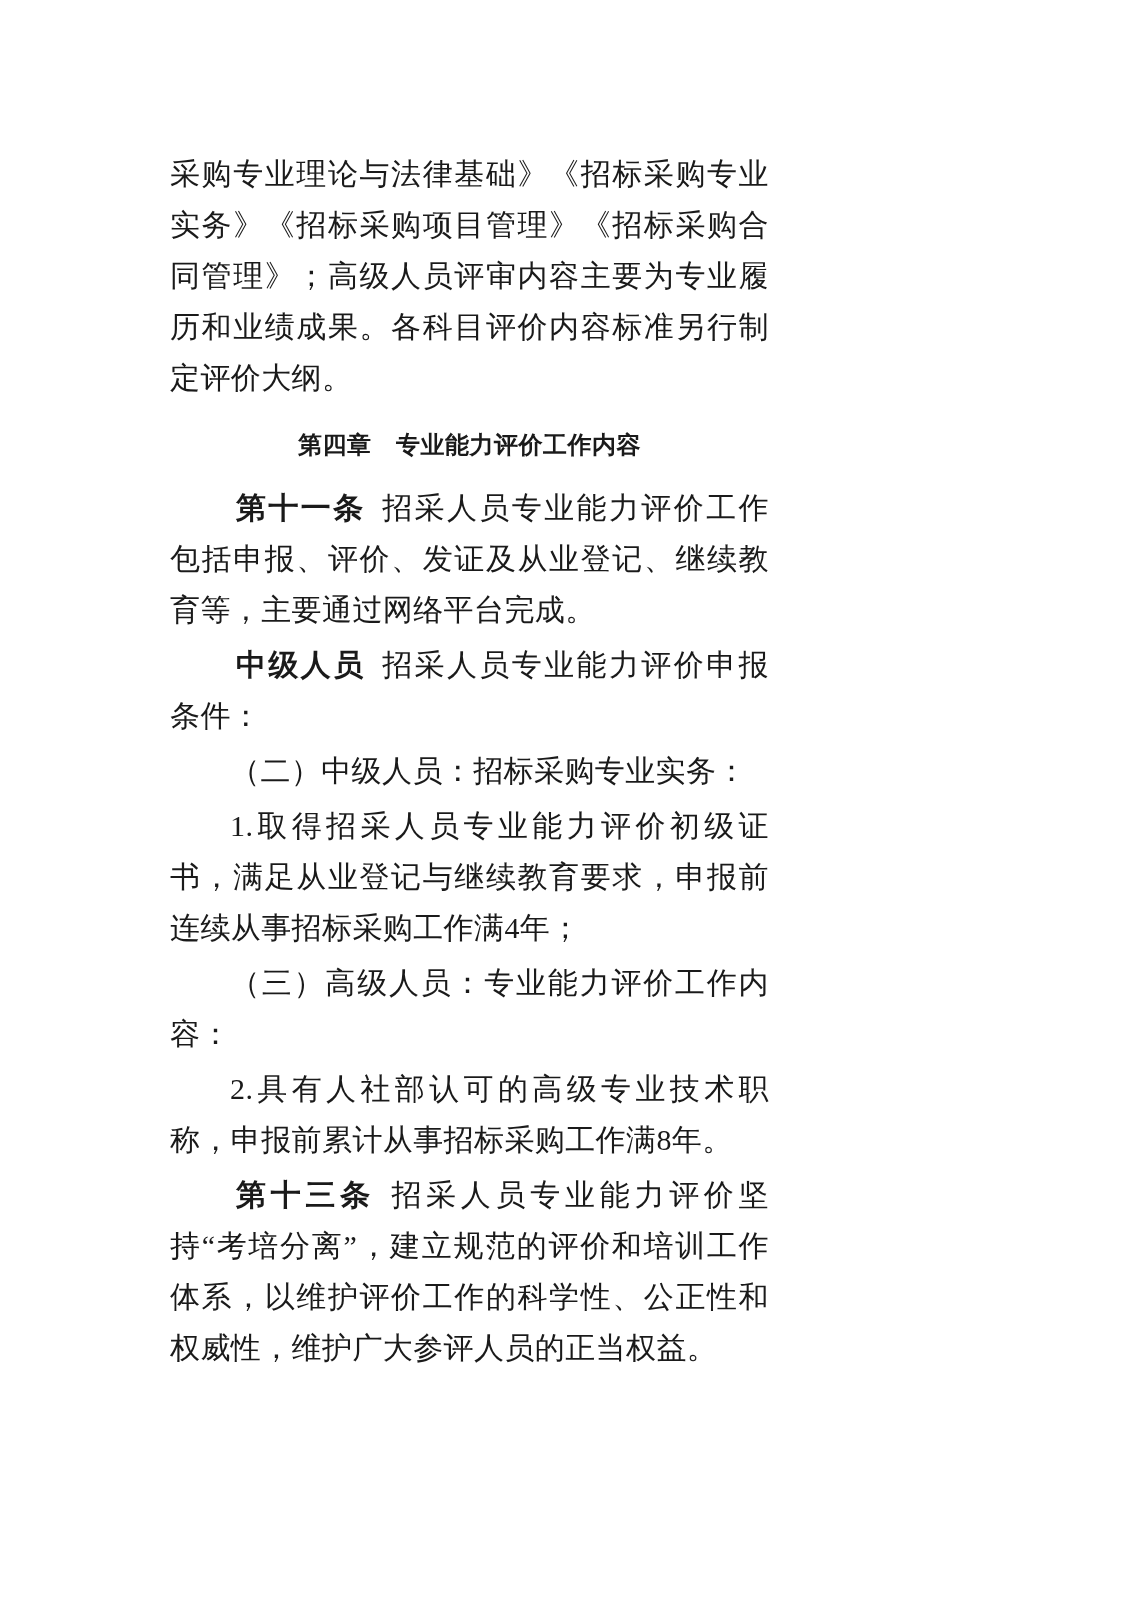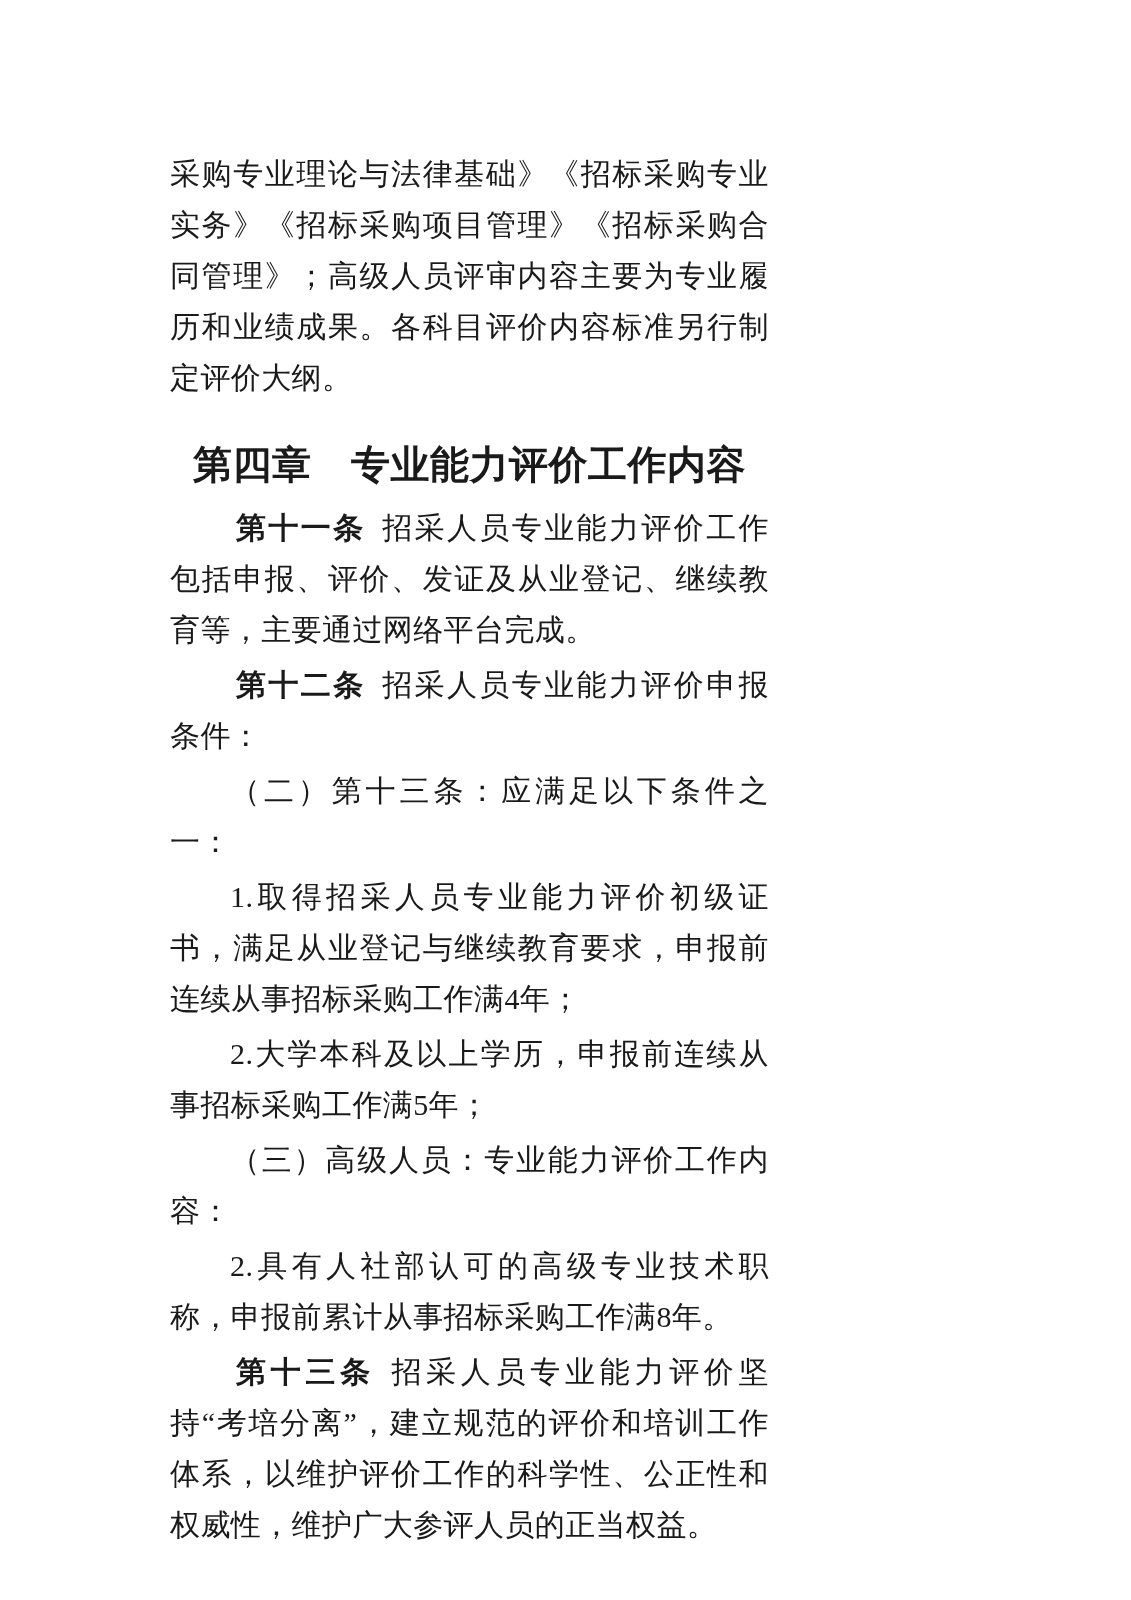--- a/index.html
+++ b/index.html
@@ -28,24 +28,24 @@
     text-align: justify;
     text-indent: 2em;
     letter-spacing: 0.4px;
   }
   .para.no-indent {
     text-indent: 0;
   }
   .chapter-title {
     font-family: "Liberation Sans", "DejaVu Sans", sans-serif;
     font-weight: 700;
-    font-size: 39px;
+    font-size: 24px;
     line-height: 51px;
     text-align: center;
-    margin: 36px 0 12px 0;
+    margin: 16px 0 12px 0;
     letter-spacing: 0.5px;
   }
   .article-lead {
     font-family: "Liberation Sans", "DejaVu Sans", sans-serif;
     font-weight: 700;
     margin-right: 0.55em;
     margin-left: 6px;
   }
 </style>
 </head>
@@ -55,29 +55,28 @@
 
   <p class="para no-indent">采购专业理论与法律基础》《招标采购专业实务》《招标采购项目管理》《招标采购合同管理》；高级人员评审内容主要为专业履历和业绩成果。各科目评价内容标准另行制定评价大纲。</p>
 
   <h2 class="chapter-title">第四章　专业能力评价工作内容</h2>
 
   <p class="para">
     <span class="article-lead">第十一条</span><span>招采人员专业能力评价工作包括申报、评价、发证及从业登记、继续教育等，主要通过网络平台完成。</span>
   </p>
 
   <p class="para">
-    <span class="article-lead">第十二条</span><span>招采人员专业能力评价申报条件：</span>
+    <span class="article-lead">中级人员</span><span>招采人员专业能力评价申报条件：</span>
   </p>
 
 
-  <p class="para">（二）第十三条：应满足以下条件之一：</p>
+  <p class="para">（二）中级人员：招标采购专业实务：</p>
 
   <p class="para">1.取得招采人员专业能力评价初级证书，满足从业登记与继续教育要求，申报前连续从事招标采购工作满4年；</p>
 
-  <p class="para">2.大学本科及以上学历，申报前连续从事招标采购工作满5年；</p>
 
 
   <p class="para">（三）高级人员：专业能力评价工作内容：</p>
 
 
   <p class="para">2.具有人社部认可的高级专业技术职称，申报前累计从事招标采购工作满8年。</p>
 
   <p class="para">
     <span class="article-lead">第十三条</span><span>招采人员专业能力评价坚持“考培分离”，建立规范的评价和培训工作体系，以维护评价工作的科学性、公正性和权威性，维护广大参评人员的正当权益。</span>
   </p>

